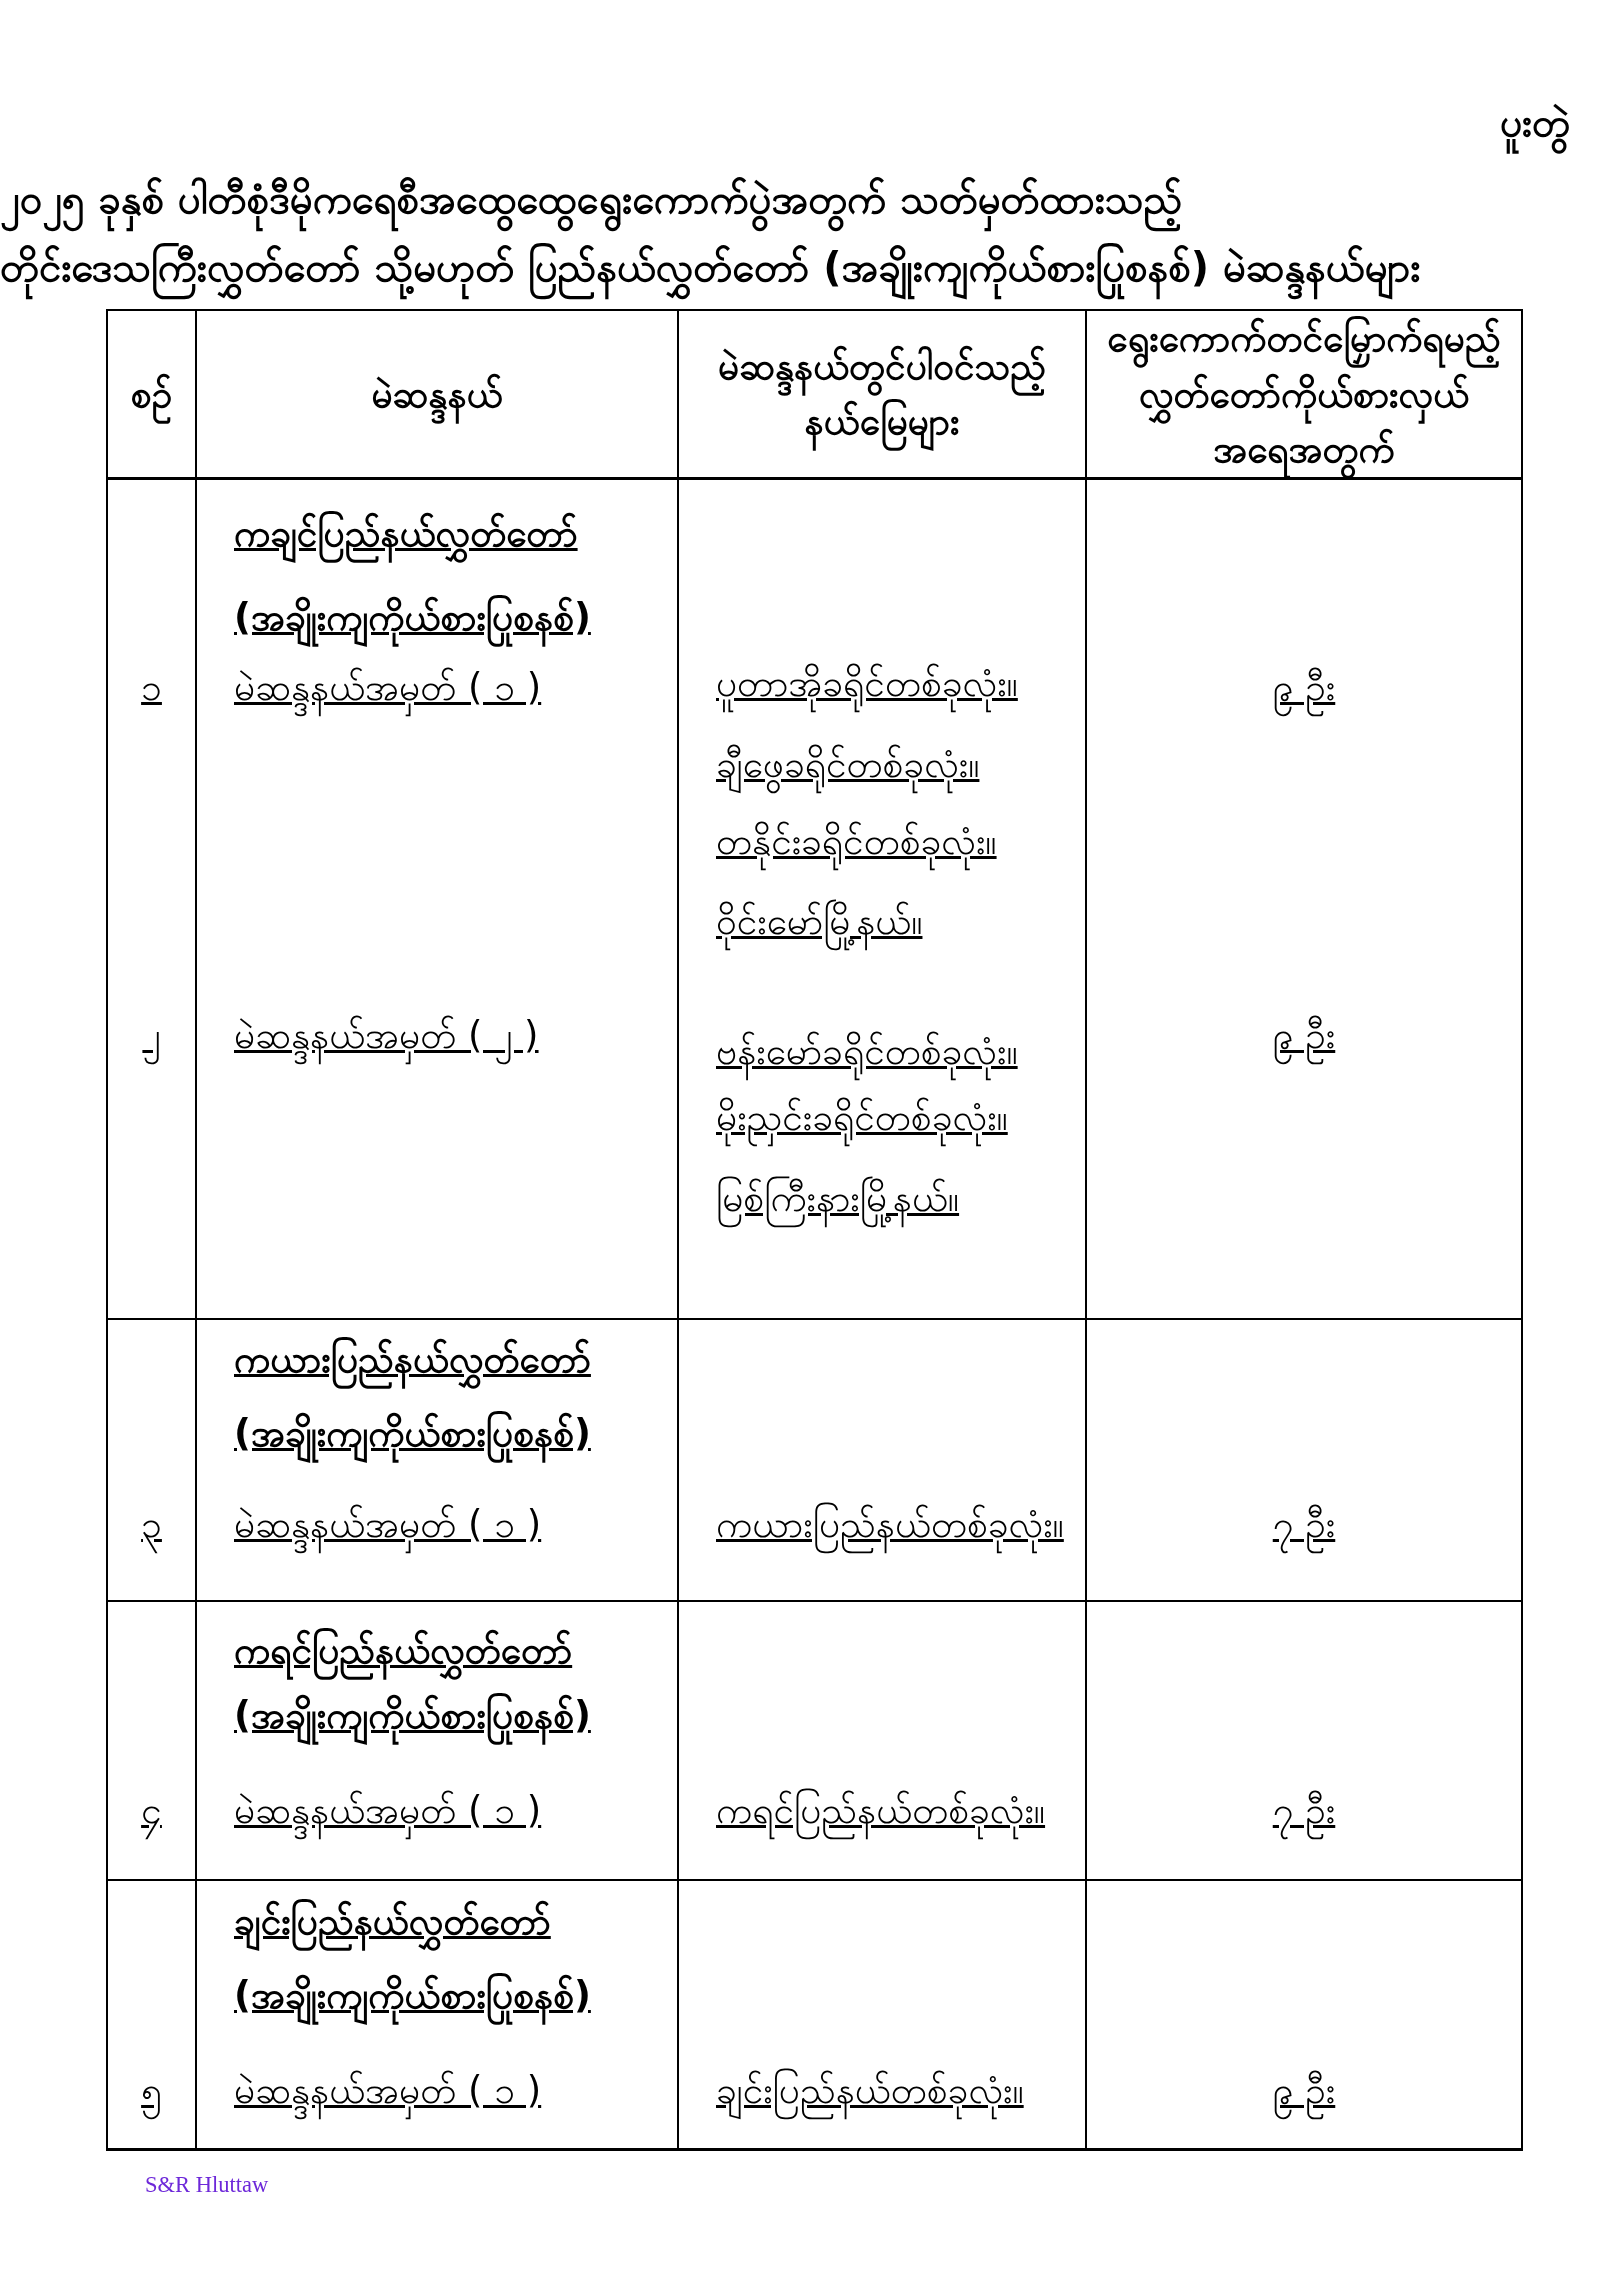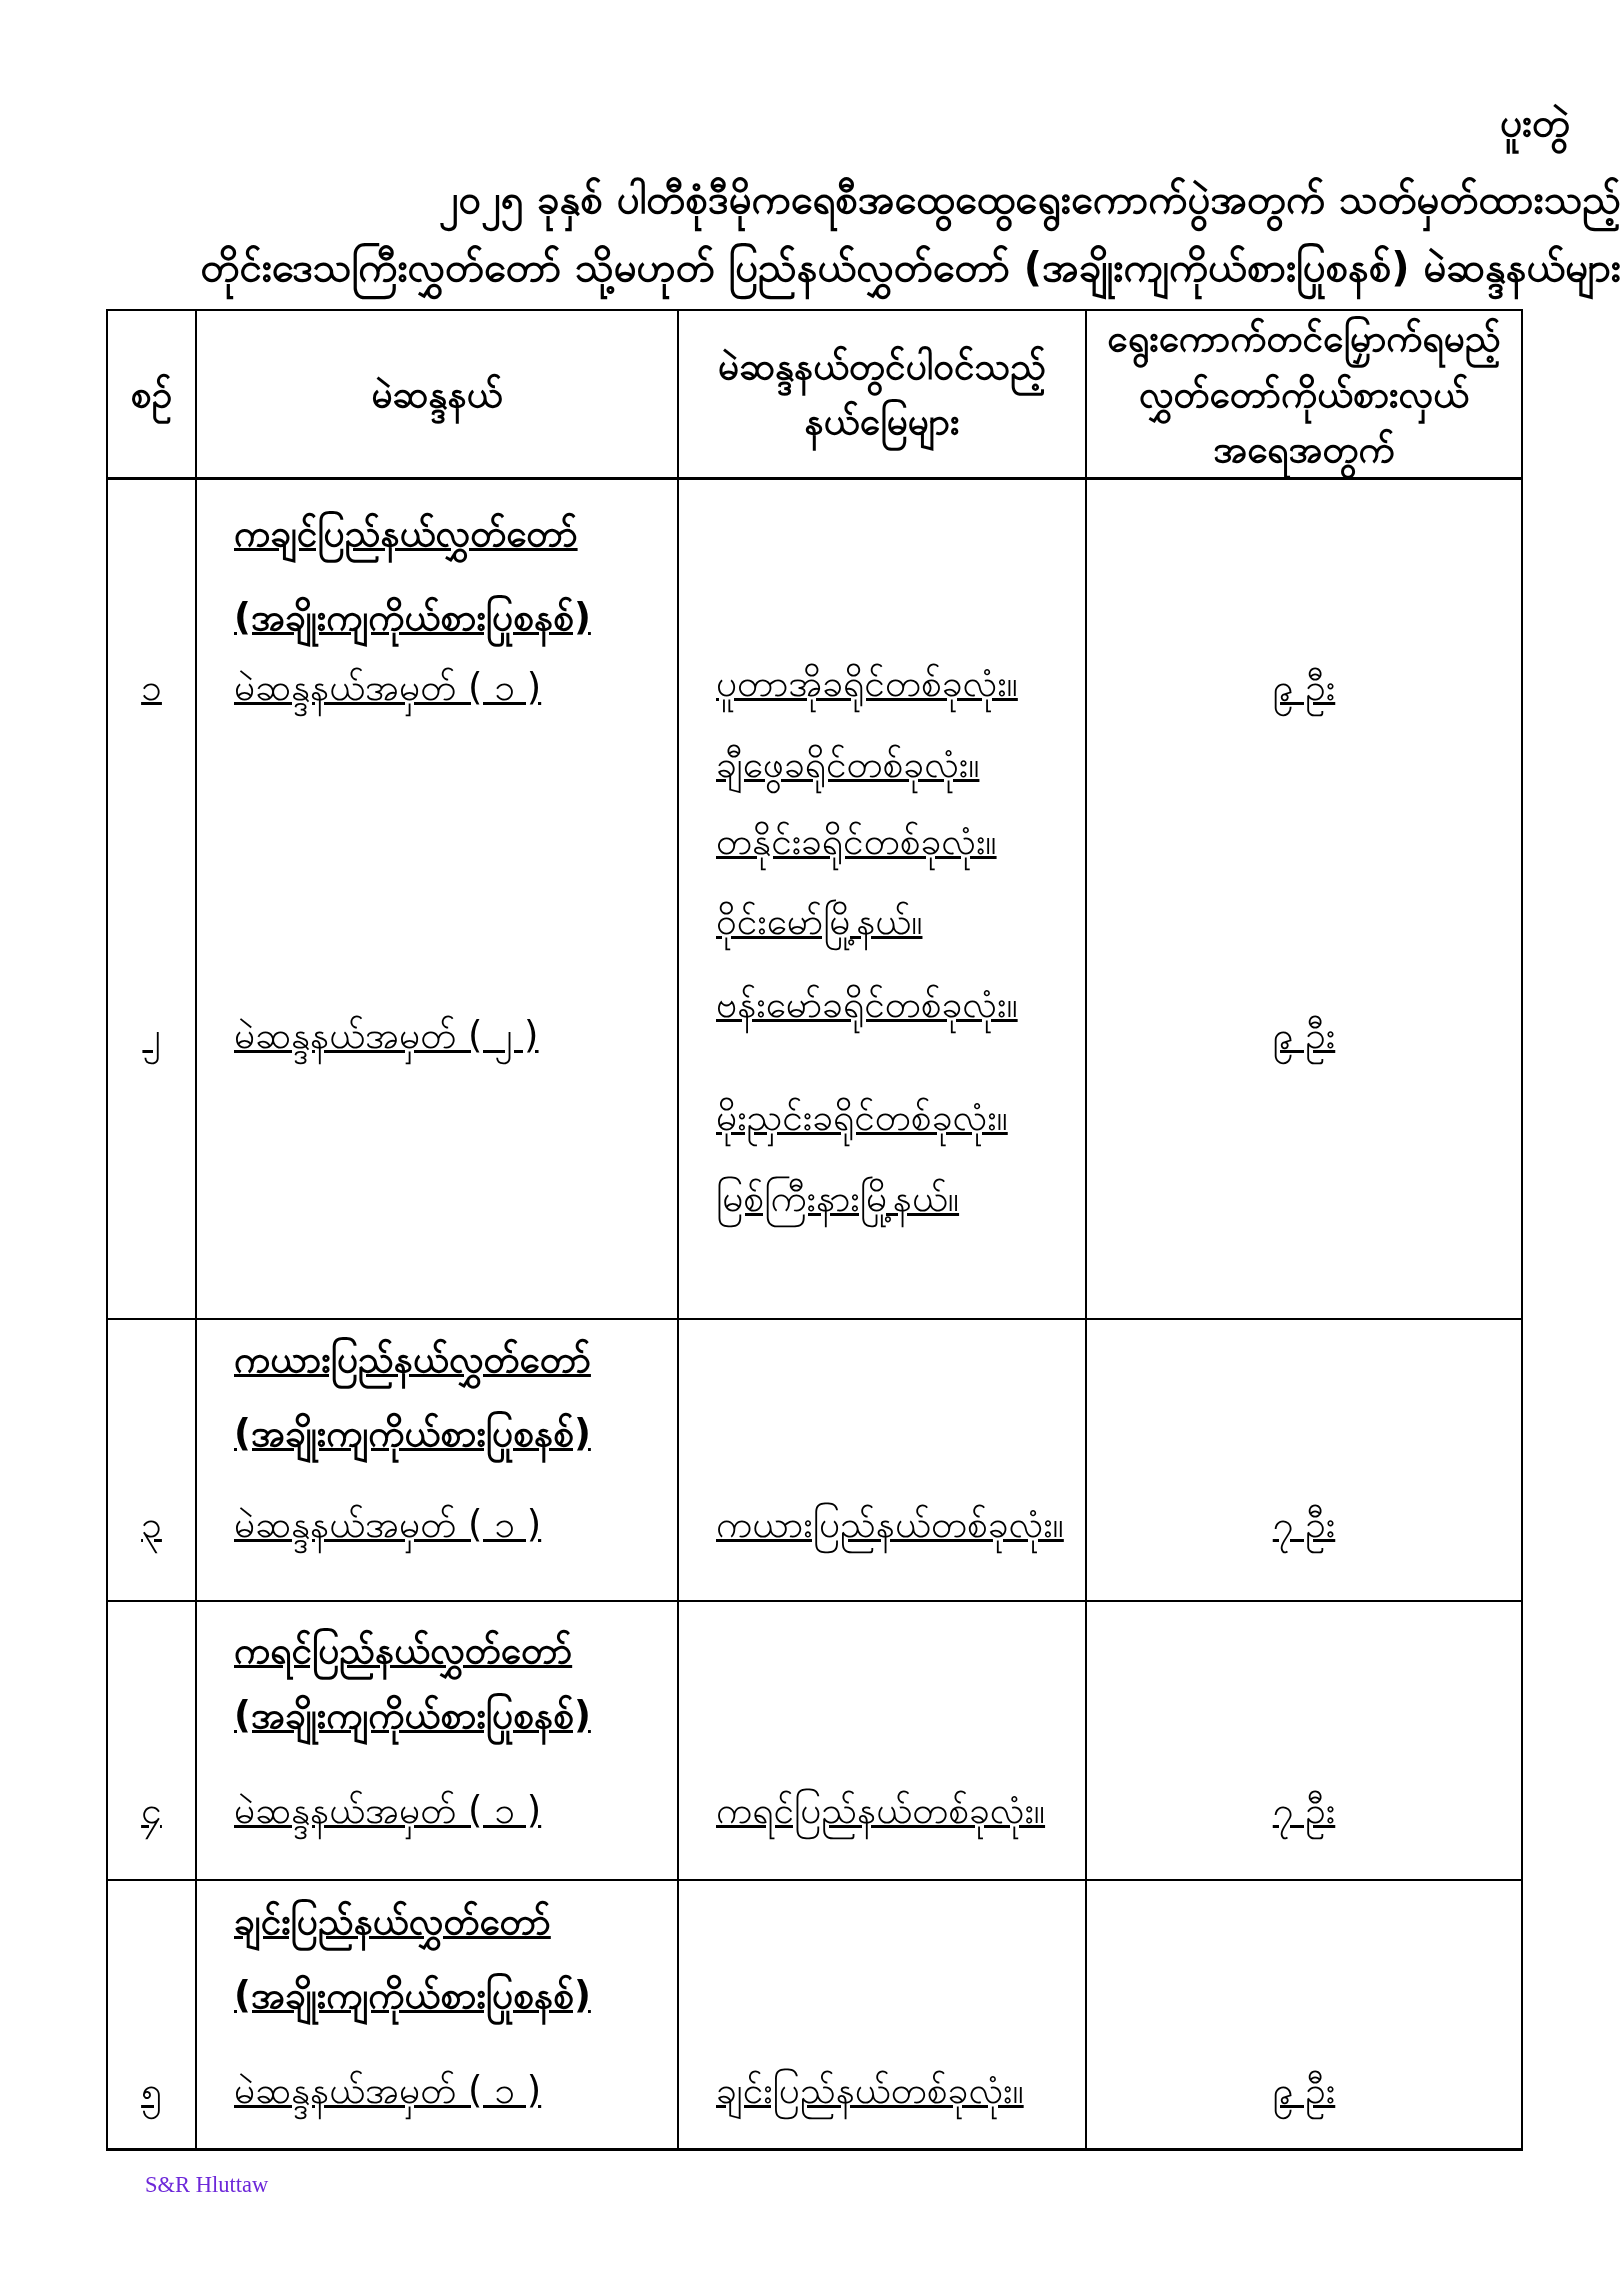--- a/index.html
+++ b/index.html
@@ -5,21 +5,21 @@
   html,body { margin:0; padding:0; background:#e8e8e8; }
   .page {
     position:relative; width:1621px; height:2292px; margin:0 auto;
     background:#ffffff; color:#000000;
     font-family:"DejaVu Sans", sans-serif;
   }
   .corner-label {
     position:absolute; top:98px; right:51px;
     font-size:39px; font-weight:bold; white-space:nowrap;
   }
-  .doc-title { position:absolute; left:0; width:100%; text-align:right;
+  .doc-title { position:absolute; left:0; width:100%; text-align:left;
     font-size:40px; font-weight:bold; white-space:nowrap; }
   .doc-title.t1 { top:174px; }
   .doc-title.t2 { top:242px; }
 
   .tbl {
     position:absolute; left:106px; top:309px; width:1417px;
     border:2.9px solid #000; border-bottom-width:3.9px;
     box-sizing:border-box;
   }
   .trow { display:grid; grid-template-columns:89px 482px 408px 1fr; }
@@ -89,21 +89,21 @@
         <div class="ln bold" style="top:26.5px">ကချင်ပြည်နယ်လွှတ်တော်</div>
         <div class="ln bold" style="top:110px">(အချိုးကျကိုယ်စားပြုစနစ်)</div>
         <div class="ln" style="top:180px">မဲဆန္ဒနယ်အမှတ် ( ၁ )</div>
         <div class="ln" style="top:528px">မဲဆန္ဒနယ်အမှတ် ( ၂ )</div>
       </div>
       <div class="cell">
         <div class="ln" style="top:176px">ပူတာအိုခရိုင်တစ်ခုလုံး။</div>
         <div class="ln" style="top:257px">ချီဖွေခရိုင်တစ်ခုလုံး။</div>
         <div class="ln" style="top:334px">တနိုင်းခရိုင်တစ်ခုလုံး။</div>
         <div class="ln" style="top:414px">ဝိုင်းမော်မြို့နယ်။</div>
-        <div class="ln" style="top:497px">ဗန်းမော်ခရိုင်တစ်ခုလုံး။</div>
+        <div class="ln" style="top:544px">ဗန်းမော်ခရိုင်တစ်ခုလုံး။</div>
         <div class="ln" style="top:610px">မိုးညှင်းခရိုင်တစ်ခုလုံး။</div>
         <div class="ln" style="top:691px">မြစ်ကြီးနားမြို့နယ်။</div>
       </div>
       <div class="cell last">
         <div class="ln center" style="top:180px">၉ ဦး</div>
         <div class="ln center" style="top:528px">၉ ဦး</div>
       </div>
     </div>
 
     <div class="trow sec s2">

